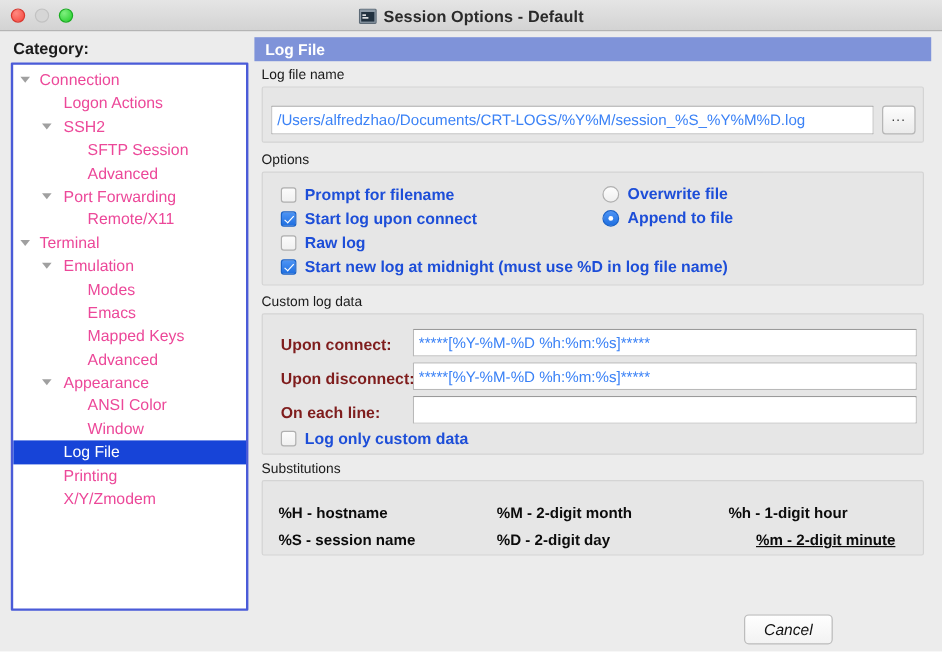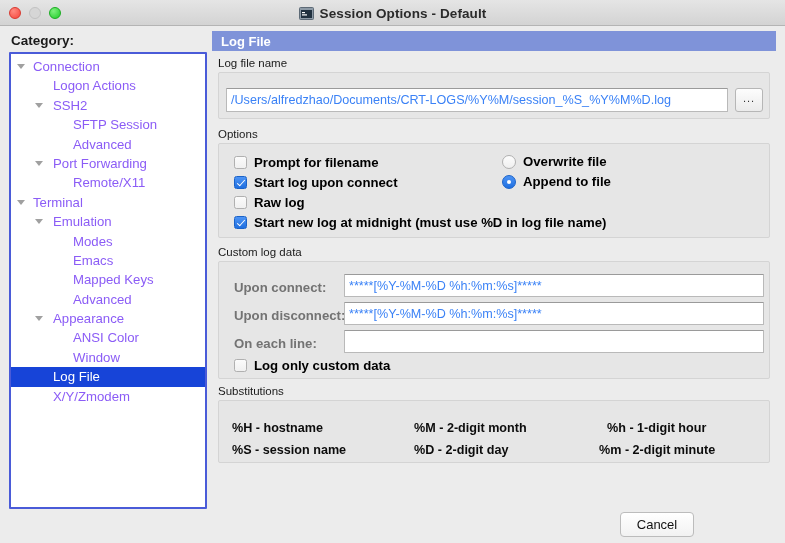--- a/index.html
+++ b/index.html
@@ -79,21 +79,21 @@
     border-radius: 1px;
     box-sizing: border-box;
     overflow: hidden;
   }
   .tree-inner { position: relative; padding-top: 3px; }
   .tree-row {
     position: relative;
     height: 19.4px;
     line-height: 19.4px;
     font-size: 13.2px;
-    color: #8b5cf6;
+    color: #ec4899;
     white-space: nowrap;
   }
   .tree-row.selected {
     background: #1744d8;
     color: #ffffff;
   }
   .tw {
     position: absolute;
     top: 7px;
     width: 0; height: 0;
@@ -219,29 +219,29 @@
   .rad.on::after {
     content: "";
     position: absolute;
     left: 4px; top: 4px;
     width: 4px; height: 4px;
     border-radius: 50%;
     background: #ffffff;
   }
   .ctl-label {
     font-size: 13.2px;
-    color: #000000;
+    color: #1d4ed8;
     font-weight: bold;
   }
 
   .field-label {
     position: absolute;
     font-size: 13.2px;
     font-weight: bold;
-    color: #737373;
+    color: #7f1d1d;
     white-space: nowrap;
   }
 
   .subs-cell {
     position: absolute;
     font-size: 12.6px;
     font-weight: bold;
     color: #0c0c0c;
     white-space: nowrap;
   }
@@ -349,20 +349,23 @@
         <div class="tree-row">
           <span class="tlabel" style="left: 62px;">ANSI Color</span>
         </div>
         <div class="tree-row">
           <span class="tlabel" style="left: 62px;">Window</span>
         </div>
         <div class="tree-row selected">
           <span class="tlabel" style="left: 42px;">Log File</span>
         </div>
         <div class="tree-row">
+          <span class="tlabel" style="left: 42px;">Printing</span>
+        </div>
+        <div class="tree-row">
           <span class="tlabel" style="left: 42px;">X/Y/Zmodem</span>
         </div>
       </div>
   </div>
 
   <div class="pane">
 
     <div class="pane-header">
       <span>Log File</span>
     </div>
@@ -425,20 +428,20 @@
     </div>
 
     <div class="group" style="left:6px; top:354px; width:552px; height:78px;">
       <div class="group-title">Substitutions</div>
       <div class="group-box"></div>
       <div class="subs-cell" style="left:14px;  top:36px;text-align:right;">%H - hostname</div>
       <div class="subs-cell" style="left:196px; top:36px;">%M - 2-digit month</div>
       <div class="subs-cell" style="left:389px; top:36px;">%h - 1-digit hour</div>
       <div class="subs-cell" style="left:14px;  top:58px;">%S - session name</div>
       <div class="subs-cell" style="left:196px; top:58px;">%D - 2-digit day</div>
-      <div class="subs-cell" style="left:381px; top:58px;">%m - 2-digit minute</div>
+      <div class="subs-cell" style="left:412px; top:58px;text-decoration:underline;">%m - 2-digit minute</div>
     </div>
 
   </div>
 
-  <div class="btn cancel" style="left:620px; top:512px;">Cancel</div>
+  <div class="btn cancel" style="left:620px; top:512px;font-style:italic;">Cancel</div>
 
 </div>
 
 </body></html>

